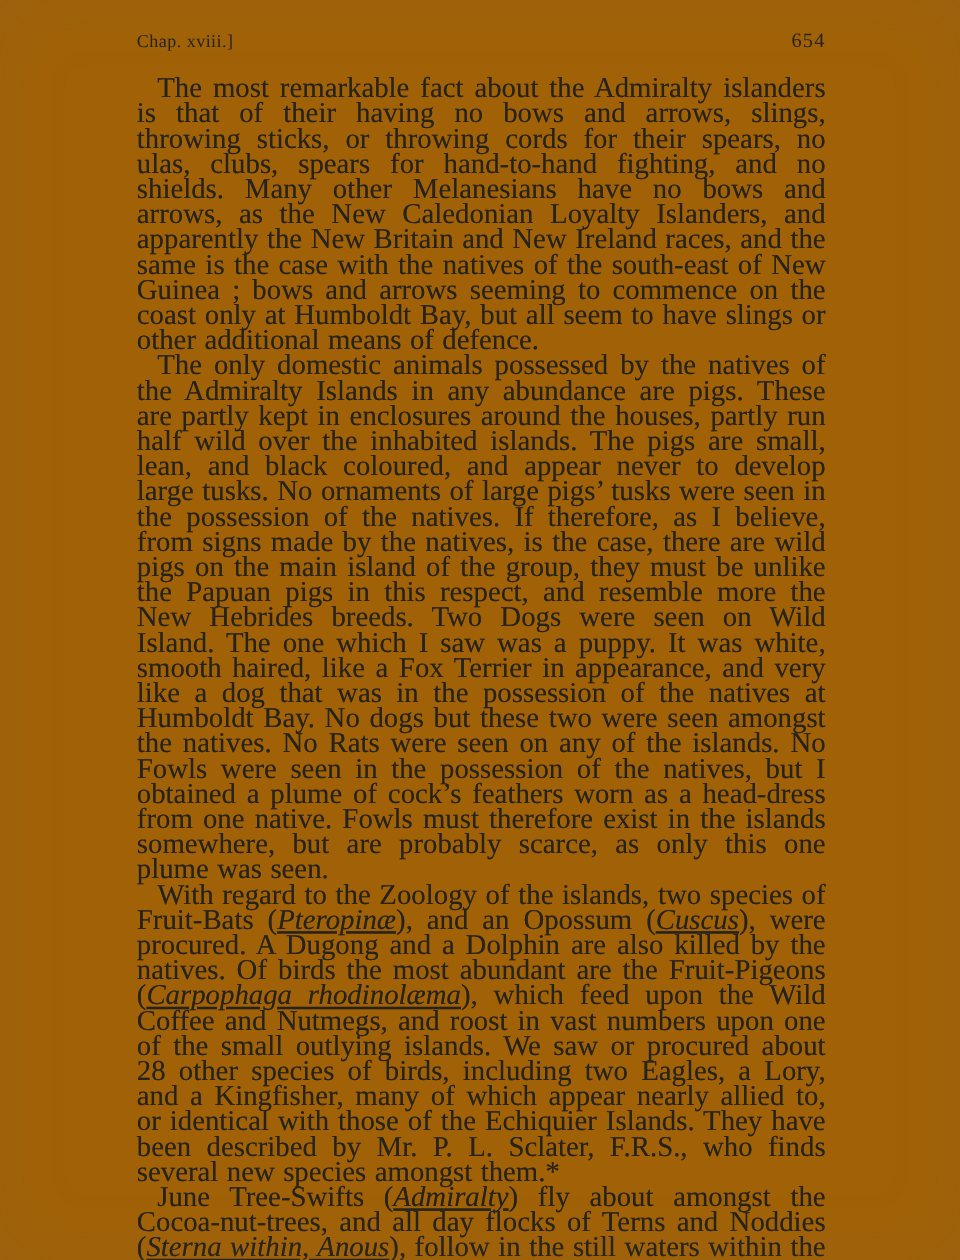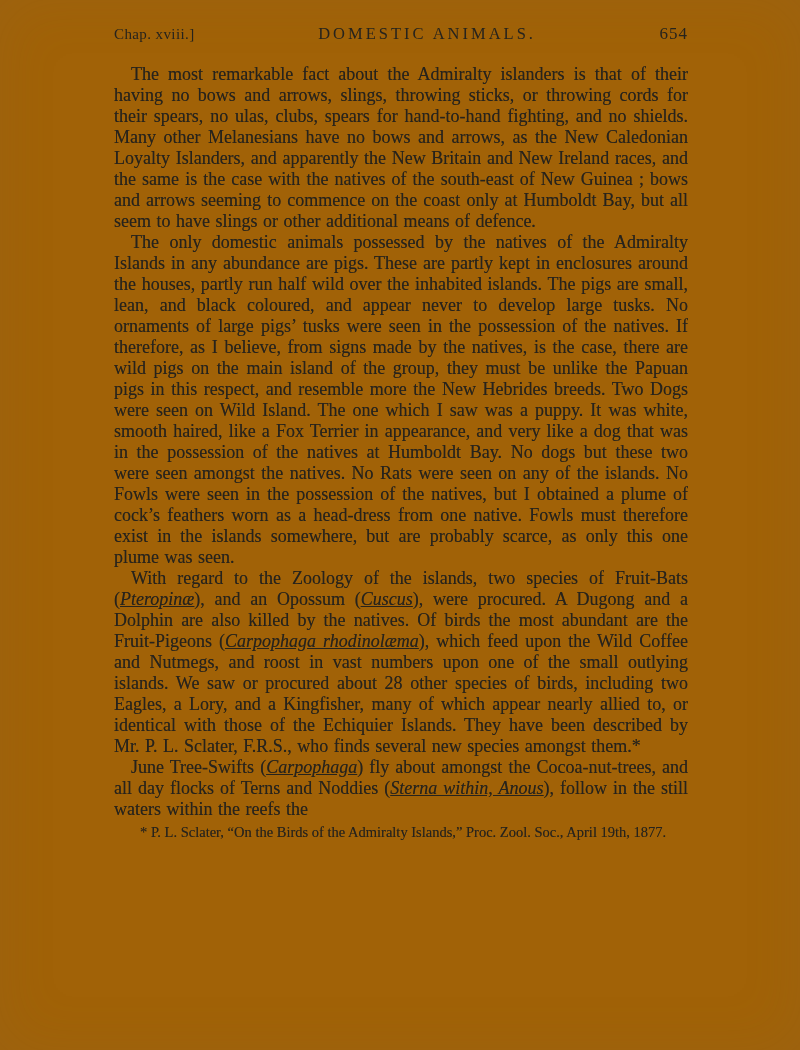--- a/index.html
+++ b/index.html
@@ -44,21 +44,21 @@
     text-transform: uppercase;
   }
   .header .pageno {
     font-size: 17px;
     letter-spacing: 1px;
   }
   .body-text p {
     margin: 0;
     text-indent: 17px;
     text-align: justify;
-    font-size: 18px;
+    font-size: 24px;
     line-height: 21px;
     text-shadow: 0 0 0.5px rgba(38,33,25,0.55);
     word-spacing: 1px;
   }
   .italic {
     font-style: italic;
     text-decoration: underline;
   }
   .footnote {
     margin-top: 3px;
@@ -69,26 +69,25 @@
     text-shadow: 0 0 0.4px rgba(38,33,25,0.5);
   }
 </style>
 </head>
 <body>
 
 <div class="page">
 
   <div class="header">
     <span class="chap">Chap. xviii.]</span>
-    <span class="running-title">DOMESTIC ANIMALS.</span>
     <span class="pageno">654</span>
   </div>
 
   <div class="body-text">
       <p><span>The most remarkable fact about the Admiralty islanders is that of their having no bows and arrows, slings, throwing sticks, or throwing cords for their spears, no ulas, clubs, spears for hand-to-hand fighting, and no shields.  Many other Melanesians have no bows and arrows, as the New Caledonian Loyalty Islanders, and apparently the New Britain and New Ireland races, and the same is the case with the natives of the south-east of New Guinea ; bows and arrows seeming to commence on the coast only at Humboldt Bay, but all seem to have slings or other additional means of defence.</span></p>
       <p><span>The only domestic animals possessed by the natives of the Admiralty Islands in any abundance are pigs.  These are partly kept in enclosures around the houses, partly run half wild over the inhabited islands.  The pigs are small, lean, and black coloured, and appear never to develop large tusks.  No ornaments of large pigs’ tusks were seen in the possession of the natives.  If therefore, as I believe, from signs made by the natives, is the case, there are wild pigs on the main island of the group, they must be unlike the Papuan pigs in this respect, and resemble more the New Hebrides breeds.  Two Dogs were seen on Wild Island.  The one which I saw was a puppy.  It was white, smooth haired, like a Fox Terrier in appearance, and very like a dog that was in the possession of the natives at Humboldt Bay.  No dogs but these two were seen amongst the natives.  No Rats were seen on any of the islands.  No Fowls were seen in the possession of the natives, but I obtained a plume of cock’s feathers worn as a head-dress from one native.  Fowls must therefore exist in the islands somewhere, but are probably scarce, as only this one plume was seen.</span></p>
       <p><span>With regard to the Zoology of the islands, two species of Fruit-Bats (</span><span class="italic">Pteropinæ</span><span>), and an Opossum (</span><span class="italic">Cuscus</span><span>), were procured.  A Dugong and a Dolphin are also killed by the natives. Of birds the most abundant are the Fruit-Pigeons (</span><span class="italic">Carpophaga rhodinolæma</span><span>), which feed upon the Wild Coffee and Nutmegs, and roost in vast numbers upon one of the small outlying islands.  We saw or procured about 28 other species of birds, including two Eagles, a Lory, and a Kingfisher, many of which appear nearly allied to, or identical with those of the Echiquier Islands.  They have been described by Mr. P. L. Sclater, F.R.S., who finds several new species amongst them.*</span></p>
-      <p><span>June Tree-Swifts (</span><span class="italic">Carpophaga</span><span>) fly about amongst the Cocoa-nut-trees, and all day flocks of Terns and Noddies (</span><span class="italic">Sterna within, Anous</span><span>), follow in the still waters within the reefs the</span></p>
+      <p><span>June Tree-Swifts (</span><span class="italic">Admiralty</span><span>) fly about amongst the Cocoa-nut-trees, and all day flocks of Terns and Noddies (</span><span class="italic">Sterna within, Anous</span><span>), follow in the still waters within the reefs the</span></p>
     </div>
 
   <div class="footnote"><span>* P. L. Sclater, “On the Birds of the Admiralty Islands,” Proc. Zool. Soc., April 19th, 1877.</span></div>
 
 </div>
 
 </body></html>

